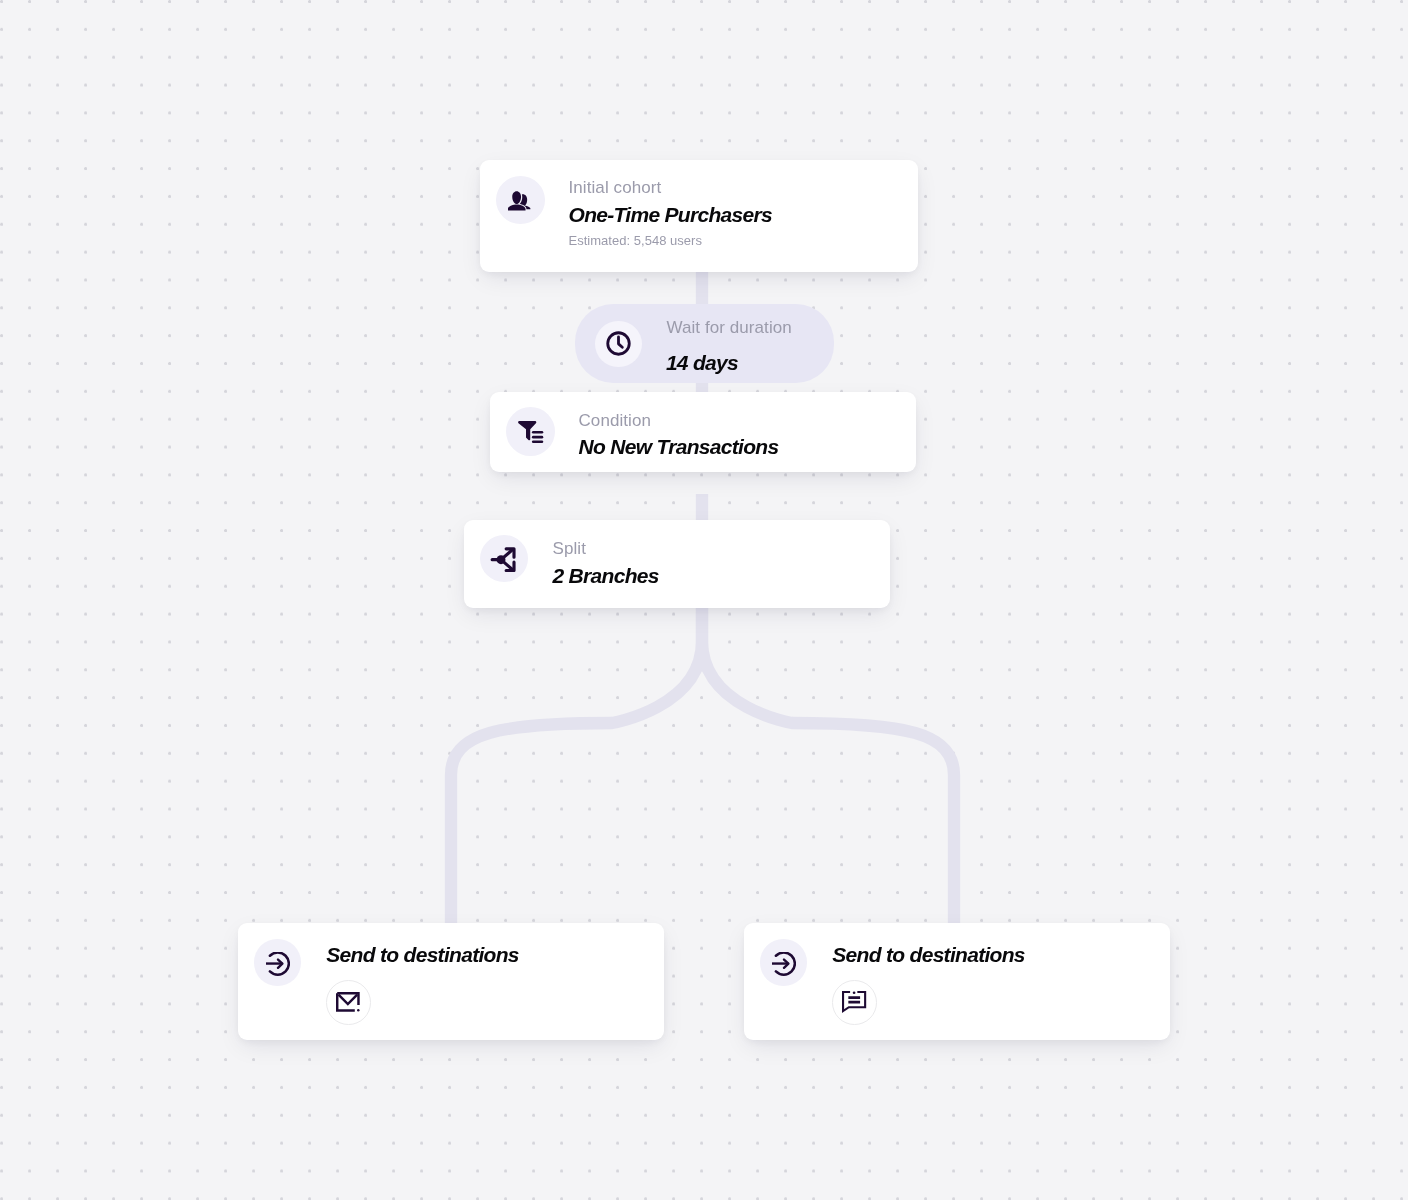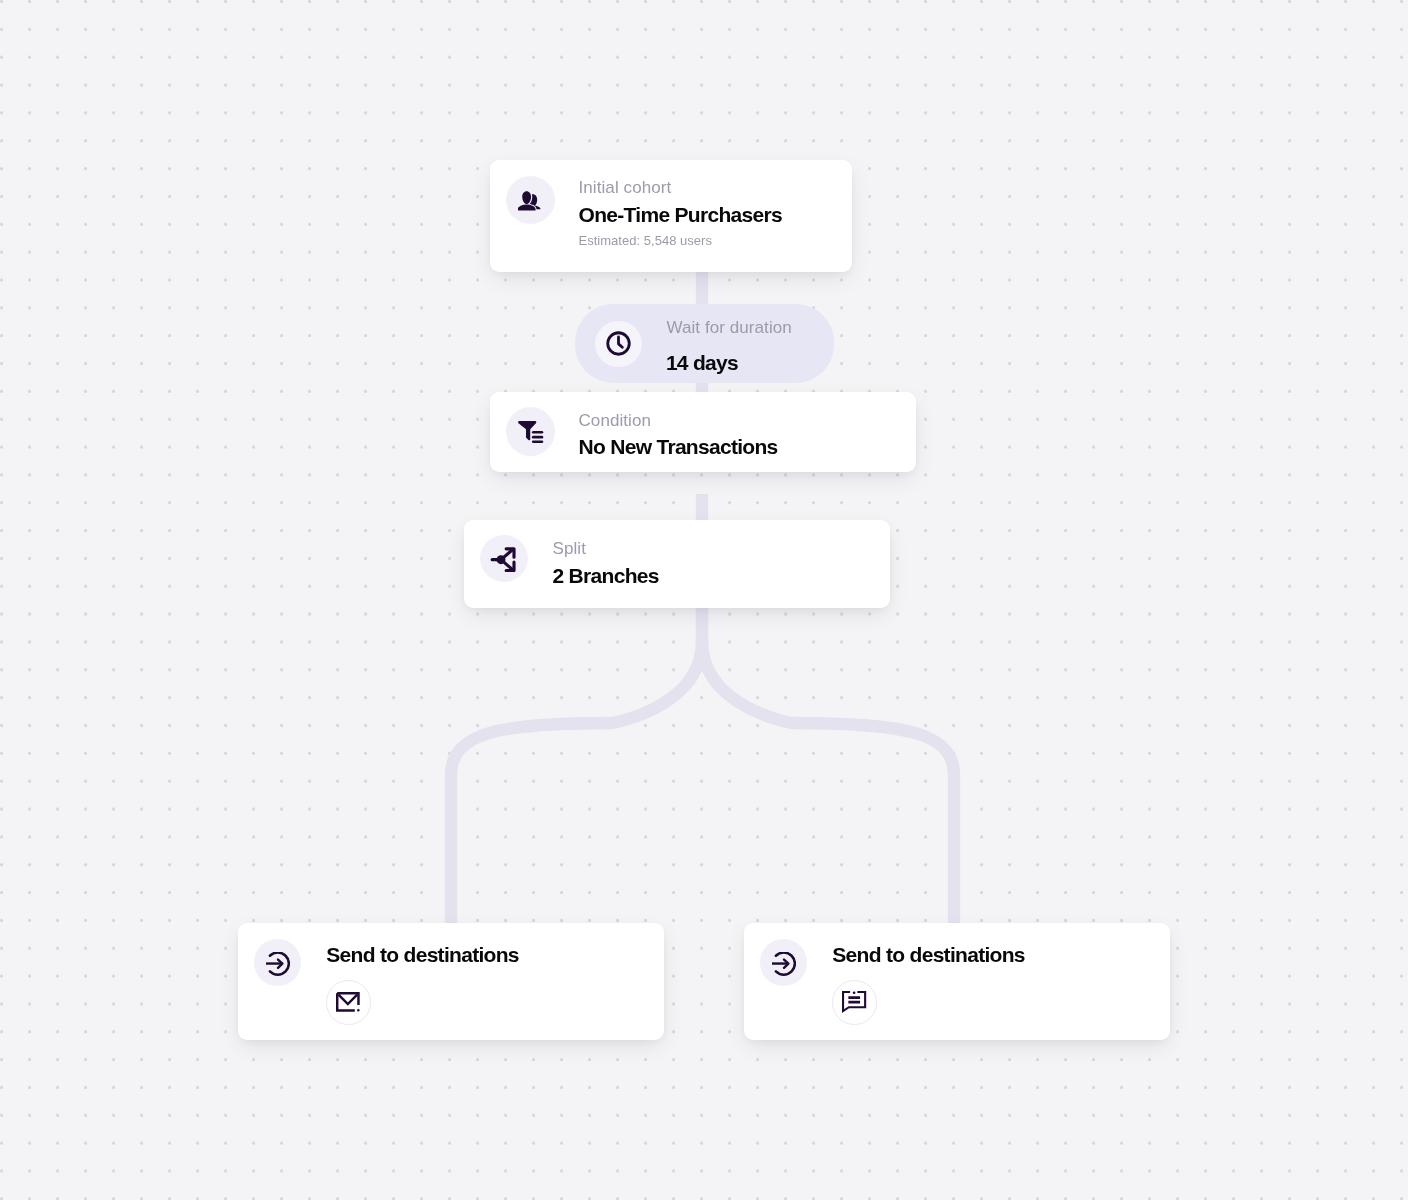--- a/index.html
+++ b/index.html
@@ -27,25 +27,25 @@
   }
   .icon-circle {
     position: absolute;
     border-radius: 50%;
     background: #f1f0f9;
     display: flex; align-items: center; justify-content: center;
   }
   .icon-circle svg { display: block; }
   .txt { position: absolute; white-space: nowrap; line-height: 1; }
   .label { font-size: 17px; color: #9b9bab; letter-spacing: 0.08px; }
-  .value { font-size: 21px; font-weight: bold; color: #09090b; letter-spacing: -0.7px; }
+  .value { font-size: 21px; font-weight: bold; color: #09090b; letter-spacing: -0.7px; font-style: italic; }
   .sub   { font-size: 13px; color: #9b9bab; letter-spacing: 0.02px; }
 
   
-  #node-cohort    { left: 490px; top: 160px;  width: 362px; height: 112px; }
+  #node-cohort    { left: 480px; top: 160px;  width: 438px; height: 112px; }
   #node-wait      { left: 575px; top: 304px;  width: 259px; height: 79px;
                     background: #e7e6f4; border-radius: 38px; }
   #node-condition { left: 490px; top: 392px;  width: 426px; height: 80px; }
   #node-split     { left: 464px; top: 520px;  width: 426px; height: 88px; }
   #node-dest-1    { left: 238px; top: 923px;  width: 426px; height: 117px; }
   #node-dest-2    { left: 744px; top: 923px;  width: 426px; height: 117px; }
 
   .chan {
     position: absolute;
     width: 44.8px; height: 44.8px; border-radius: 50%;

